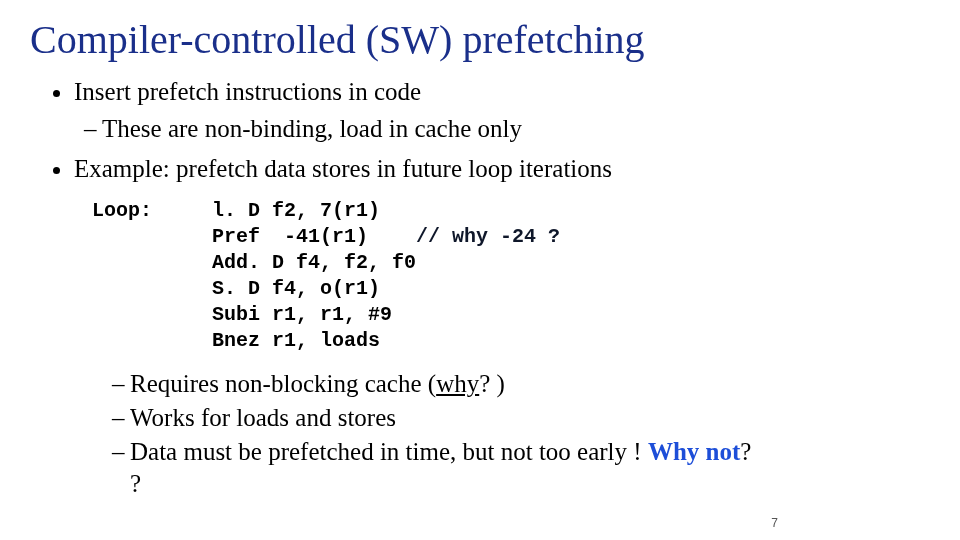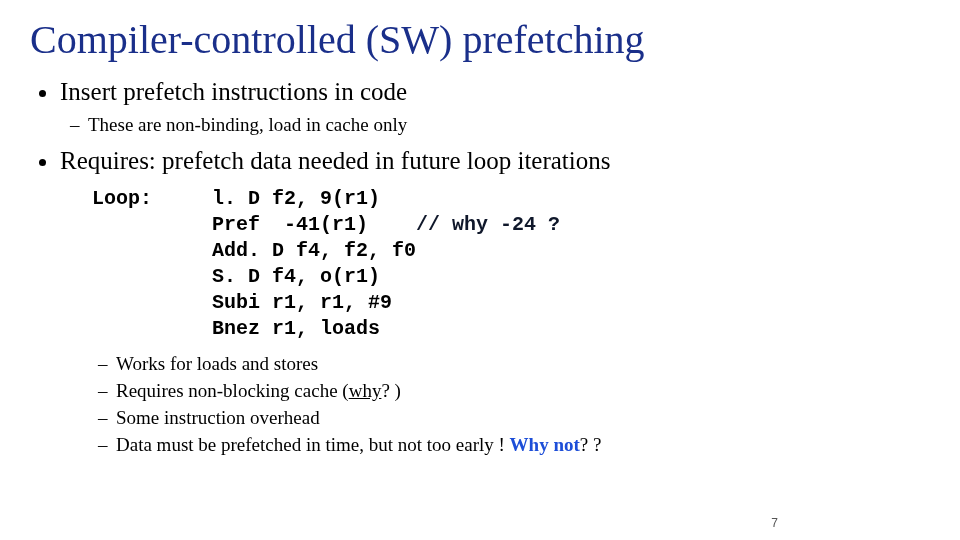--- a/index.html
+++ b/index.html
@@ -21,34 +21,34 @@
   }
   .title {
     color: #1a2f8a;
     font-size: 40px;
     font-weight: 400;
     margin: 0 0 14px 0;
     line-height: 1.1;
     white-space: nowrap;
   }
   ul.top {
-    margin: 0;
+    margin: 14px;
     padding: 0 0 0 30px;
     list-style: disc;
     font-size: 25px;
   }
   ul.top > li {
     margin: 4px 0 6px 0;
     line-height: 1.25;
   }
   ul.sub {
     margin: 6px 0 8px 0;
     padding: 0 0 0 28px;
     list-style: none;
-    font-size: 19px;
+    font-size: 25px;
     font-family: Liberation Serif, serif;
   }
   ul.sub > li::before {
     content: "–";
     display: inline-block;
     width: 18px;
     margin-left: -18px;
   }
   ul.sub > li {
     margin: 3px 0;
@@ -88,37 +88,36 @@
 <h1 class="title">Compiler-controlled (SW) prefetching</h1>
 
 <ul class="top">
   <li>
     <span>Insert prefetch instructions in code</span>
     <ul class="sub">
       <li>These are non-binding, load in cache only</li>
     </ul>
   </li>
   <li>
-    <span>Requires: prefetch data needed in future loop iterations</span>
+    <span>Example: prefetch data stores in future loop iterations</span>
   </li>
 </ul>
 
-<div class="code"><span>Loop:</span>     <span>l. D f2, 9(r1)</span>
+<div class="code"><span>Loop:</span>     <span>l. D f2, 7(r1)</span>
           <span>Pref  -41(r1)</span>    <span class="comment">// why -24 ?</span>
           <span>Add. D f4, f2, f0</span>
           <span>S. D f4, o(r1)</span>
           <span>Subi r1, r1, #9</span>
           <span>Bnez r1, loads</span></div>
 
 <ul class="top" style="list-style:none;padding-left:58px;">
   <li style="list-style:none;">
     <ul class="sub">
+      <li><span>Requires non-blocking cache (</span><span class="under">why</span><span>? )</span></li>
       <li>Works for loads and stores</li>
-      <li><span>Requires non-blocking cache (</span><span class="under">why</span><span>? )</span></li>
-      <li>Some instruction overhead</li>
       <li><span>Data must be prefetched in time, but not too early ! </span><span class="redbold">Why not</span><span>? ?</span></li>
     </ul>
   </li>
 </ul>
 
 <div class="pagenum">7</div>
 
 </div>
 
 </body></html>

